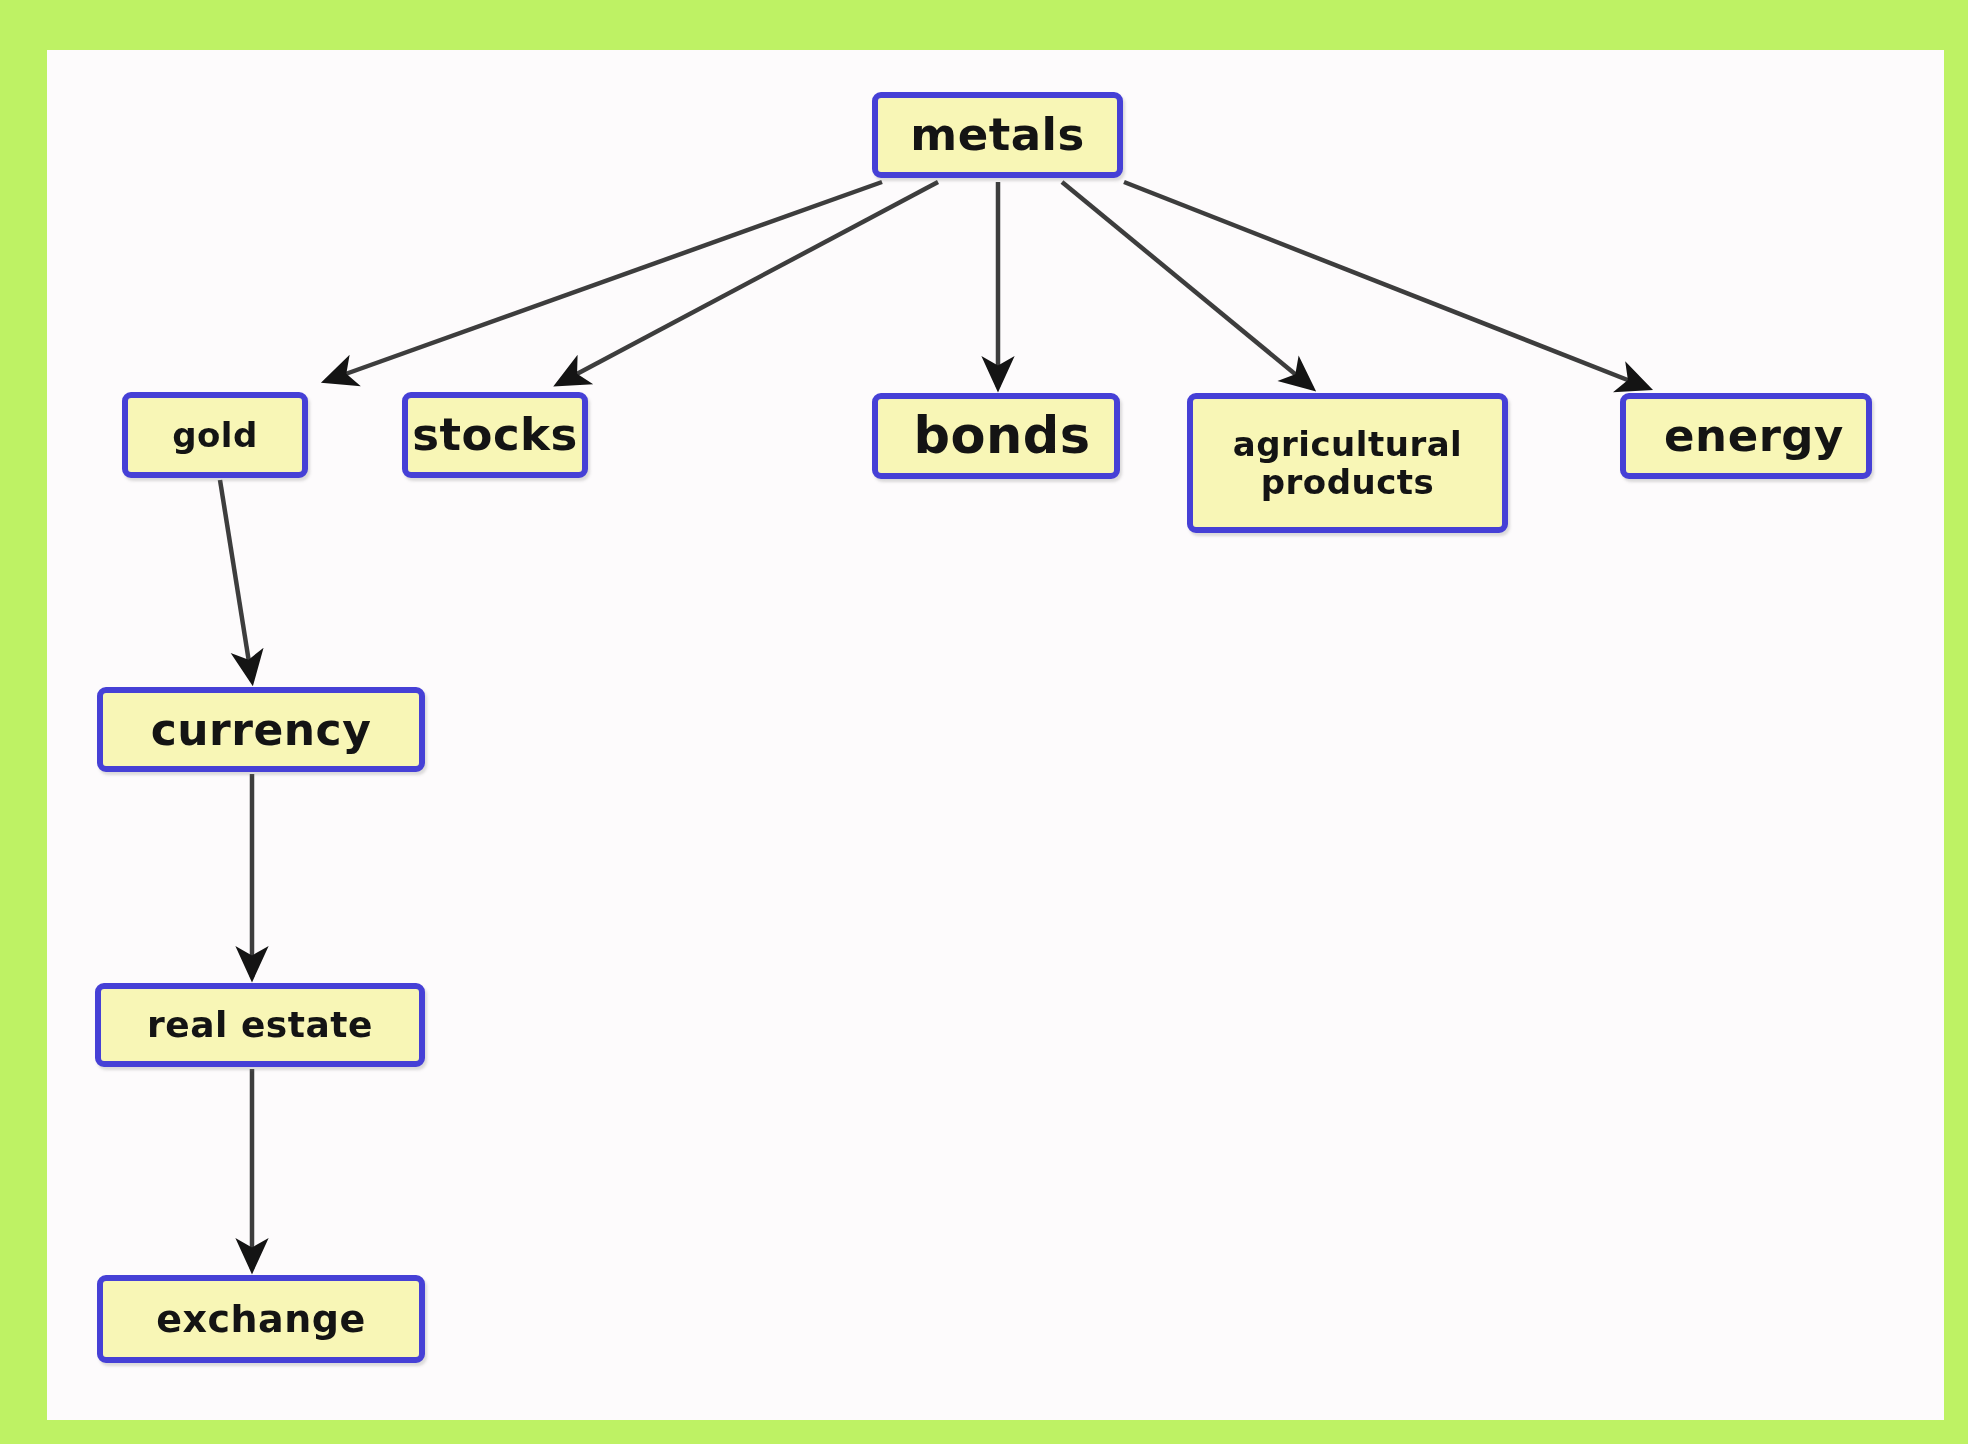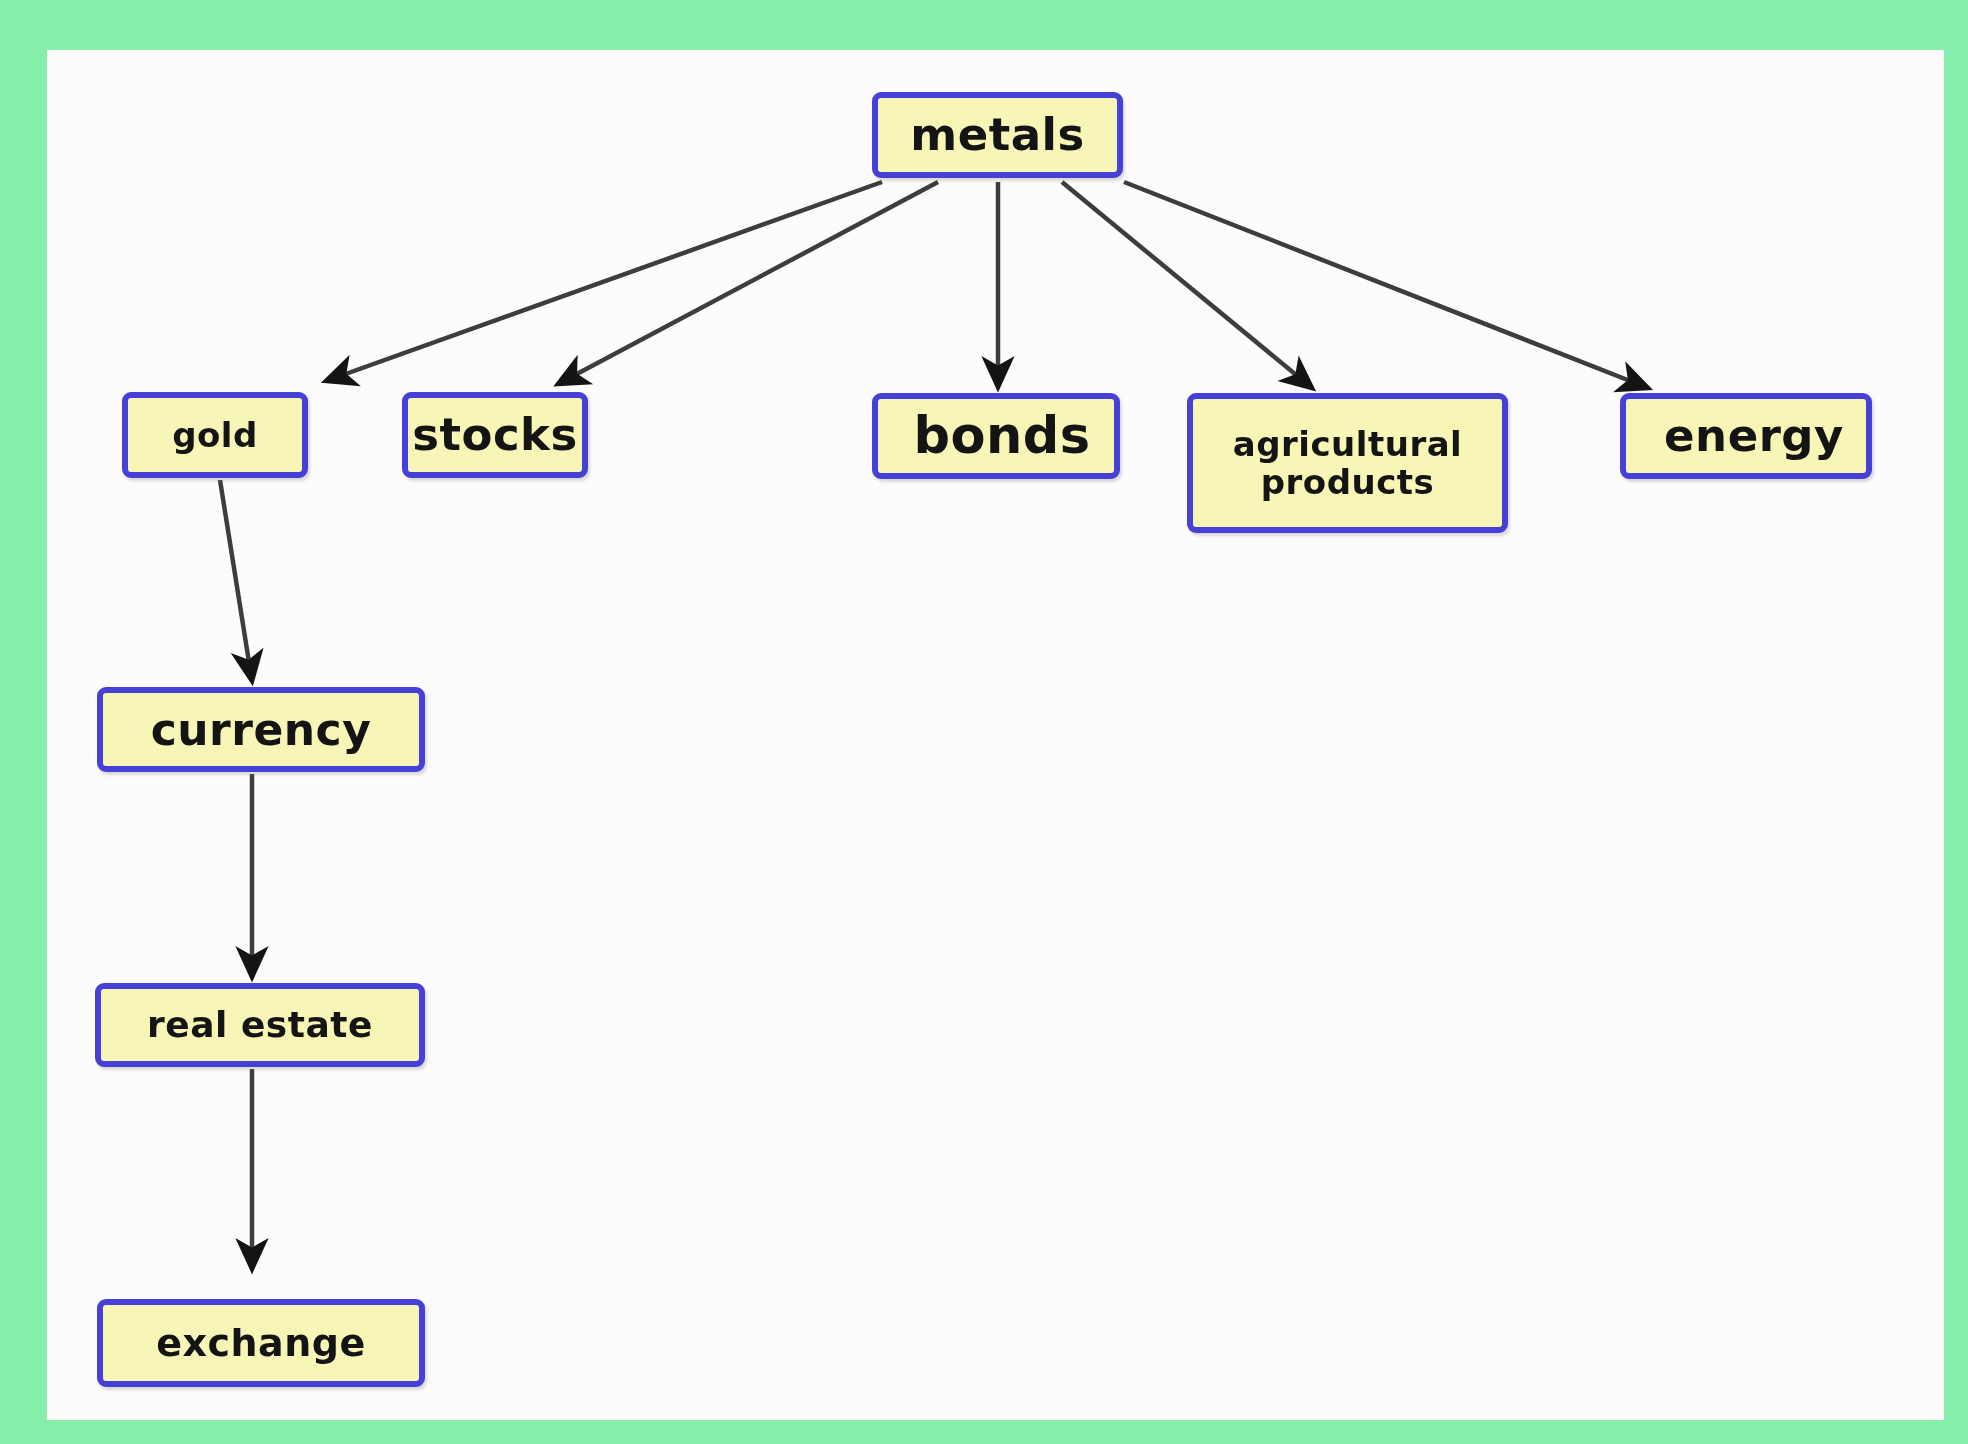--- a/index.html
+++ b/index.html
@@ -4,21 +4,21 @@
 <style>
   html, body {
     margin: 0;
     padding: 0;
     background: #ffffff;
   }
   #stage {
     position: relative;
     width: 1968px;
     height: 1444px;
-    background: #86efac;
+    background: #bef264;
     overflow: hidden;
     font-family: "DejaVu Sans", "Liberation Sans", sans-serif;
   }
   #canvas-bg {
     position: absolute;
     left: 47px;
     top: 50px;
     width: 1897px;
     height: 1370px;
     background: #fdfbfc;
@@ -47,21 +47,21 @@
     line-height: 1.12;
   }
   .node-metals     { left: 872px;  top: 92px;   width: 251px; height: 86px;  font-size: 45px; font-weight: 600; }
   .node-gold       { left: 122px;  top: 392px;  width: 186px; height: 86px;  font-size: 34px; }
   .node-stocks     { left: 402px;  top: 392px;  width: 186px; height: 86px;  font-size: 45px; }
   .node-bonds      { left: 872px;  top: 393px;  width: 248px; height: 86px;  font-size: 51px; padding-left: 12px; }
   .node-agricultural-products { left: 1187px; top: 393px; width: 321px; height: 140px; font-size: 34px; padding: 6px 14px; }
   .node-energy     { left: 1620px; top: 393px;  width: 252px; height: 86px;  font-size: 45px; padding-left: 16px; }
   .node-currency   { left: 97px;   top: 687px;  width: 328px; height: 85px;  font-size: 44px; justify-content: center; }
   .node-real-estate{ left: 95px;   top: 983px;  width: 330px; height: 84px;  font-size: 36px; }
-  .node-exchange   { left: 97px;   top: 1275px; width: 328px; height: 88px;  font-size: 38px; margin-top: 24px; }
+  .node-exchange   { left: 97px;   top: 1275px; width: 328px; height: 88px;  font-size: 38px; }
   .node-label { pointer-events: none; }
 </style>
 </head>
 <body>
 
 <div id="stage">
   <div id="canvas-bg"></div>
 
   <svg id="edges" viewBox="0 0 1968 1444" xmlns="http://www.w3.org/2000/svg">
     <defs>

